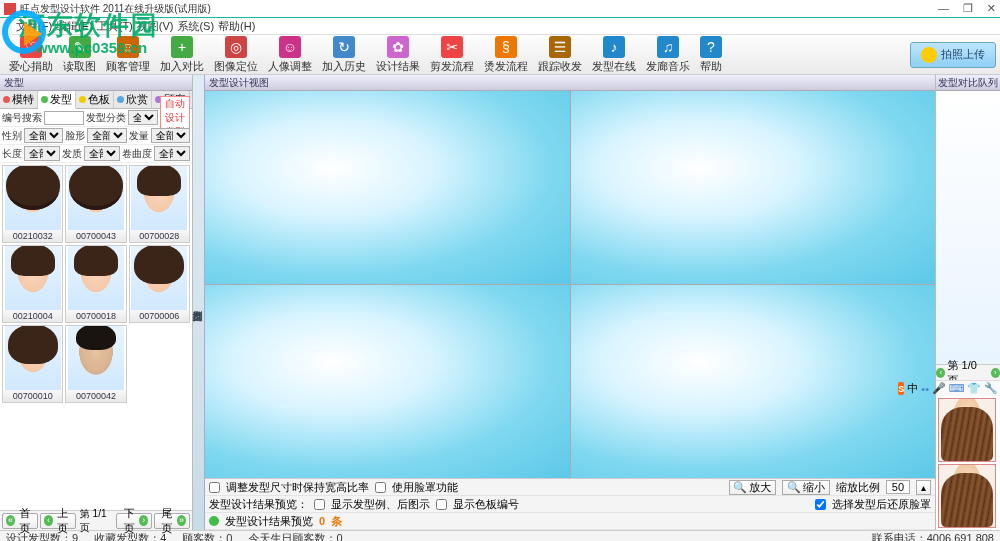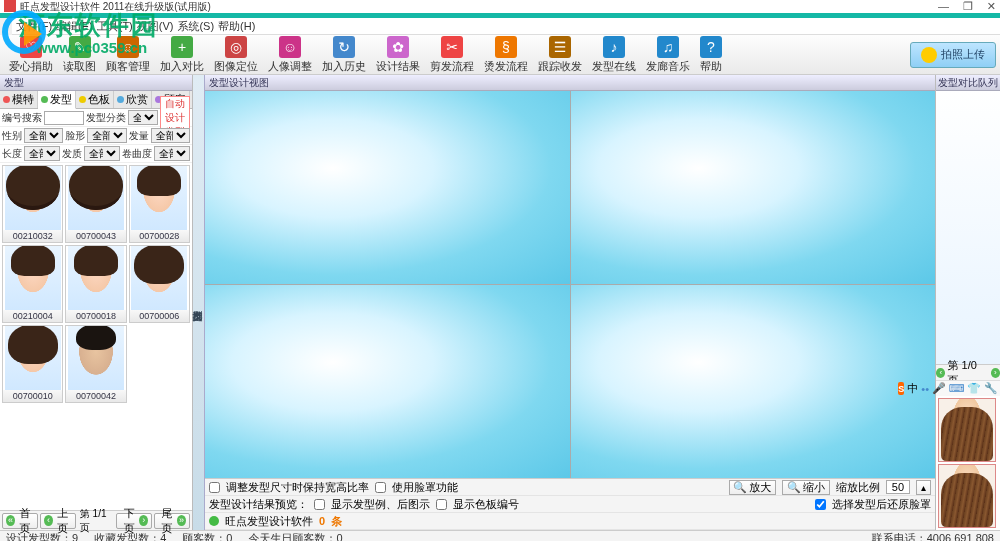--- a/index.html
+++ b/index.html
@@ -1,18 +1,18 @@
 <!DOCTYPE html>
 <html><head>
 <meta charset="utf-8">
 <style>
 * { margin: 0; padding: 0; box-sizing: border-box; font-family: "Microsoft YaHei", SimSun, Arial, sans-serif; font-size: 11px; }
 body { width: 1000px; height: 541px; background: #f0f0f0; overflow: hidden; position: relative; }
 
-.titlebar { height: 18px; background: #fff; display: flex; align-items: flex-start; padding: 0 4px; border-bottom: 5px solid #14b8a6; }
+.titlebar { height: 18px; background: #fff; display: flex; align-items: center; padding: 0 4px; border-bottom: 1px solid #14b8a6; }
 .titlebar .app-icon { width: 12px; height: 12px; background: #d44; margin-right: 4px; }
 .titlebar .title { flex: 1; color: #333; font-size: 10px; }
 .titlebar .win-btns { display: flex; gap: 14px; color: #555; font-size: 11px; }
 .titlebar .win-btns span { cursor: pointer; }
 
 .menubar { height: 17px; background: #fff; display: flex; align-items: center; padding: 0 4px; gap: 4px; color: #333; font-size: 10px; border-bottom: 1px solid #ddd; margin-left: 12px; }
 .menubar span { cursor: pointer; }
 
 .watermark { position: absolute; top: 8px; left: 0px; z-index: 50; pointer-events: none; font-family: Arial; opacity: 0.9; }
 .watermark .logo { display: flex; align-items: baseline; }
@@ -344,21 +344,21 @@
         <input type="checkbox" style="">
           <label>显示发型例、后图示</label>
         <input type="checkbox" style="">
           <label>显示色板编号</label>
         <div class="spacer"></div>
         <input type="checkbox" checked="" style="">
           <label>选择发型后还原脸罩</label>
       </div>
       <div class="ctrl-row">
         <span class="server-dot"></span>
-        <label>旺点发型设计软件</label>
+        <label>发型设计结果预览</label>
         <span class="orange">0</span>
         <span class="orange">条</span>
       </div>
     </div>
   </div>
 
   <div class="right-panel">
     <div class="right-head">发型对比队列</div>
     <div class="right-body"></div>
     <div class="right-pager">

